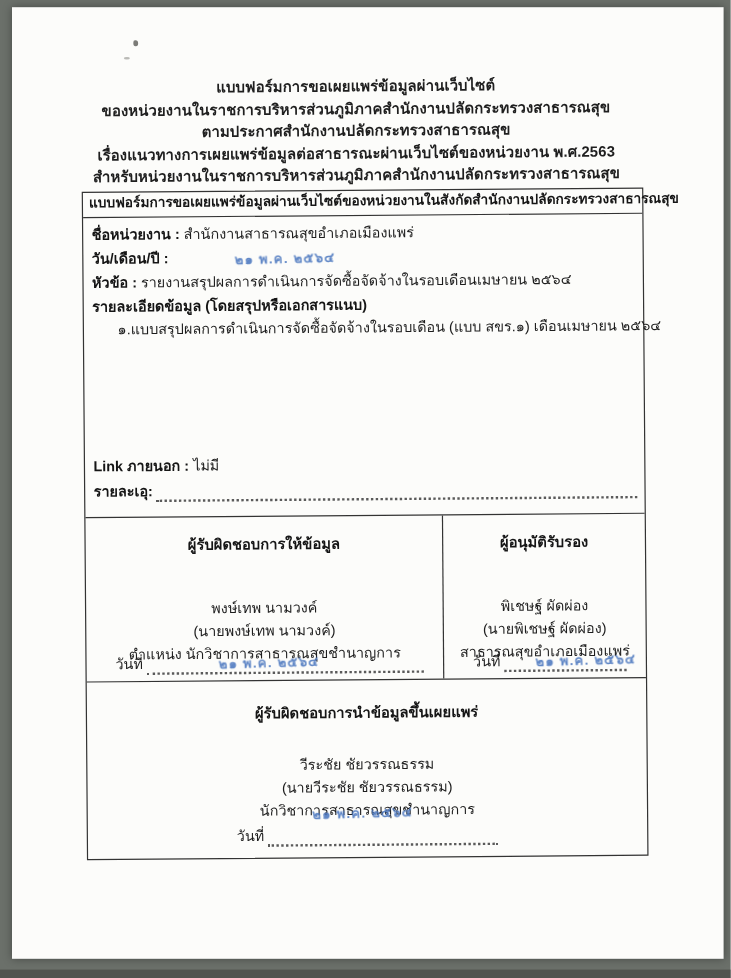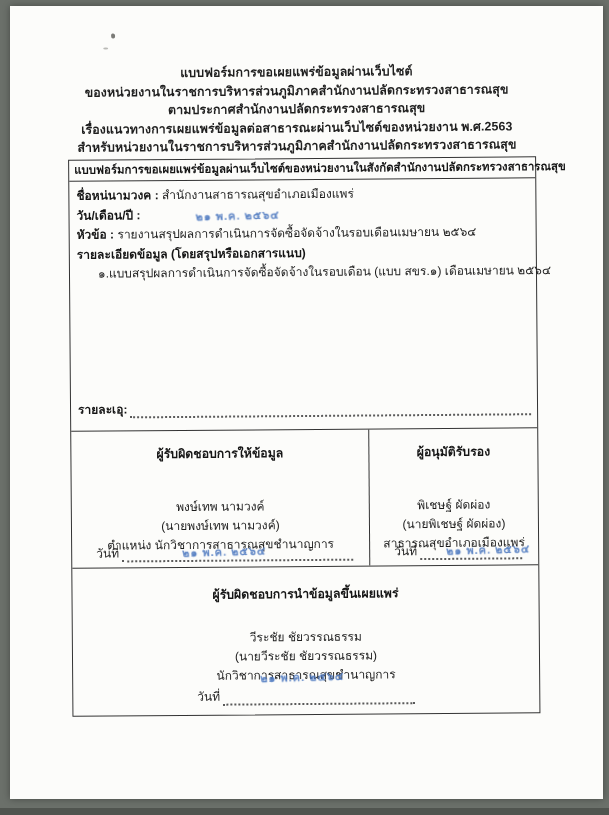--- a/index.html
+++ b/index.html
@@ -164,36 +164,40 @@
         <div>เรื่องแนวทางการเผยแพร่ข้อมูลต่อสาธารณะผ่านเว็บไซต์ของหน่วยงาน พ.ศ.2563</div>
         <div>สำหรับหน่วยงานในราชการบริหารส่วนภูมิภาคสำนักงานปลัดกระทรวงสาธารณสุข</div>
       </div>
 
       <div class="form-table">
 
         <div class="row-header">แบบฟอร์มการขอเผยแพร่ข้อมูลผ่านเว็บไซต์ของหน่วยงานในสังกัดสำนักงานปลัดกระทรวงสาธารณสุข</div>
 
         <div class="row-info">
           <div class="line">
-            <span class="lbl">ชื่อหน่นามวงค :</span>
+            <span class="lbl">ชื่อหน่วยงาน :</span>
             <span>สำนักงานสาธารณสุขอำเภอเมืองแพร่</span>
           </div>
           <div class="line">
             <span class="lbl">วัน/เดือน/ปี :</span>
             <span class="stamp stamp-top">๒๑ พ.ค. ๒๕๖๔</span>
           </div>
           <div class="line">
             <span class="lbl">หัวข้อ :</span>
             <span>รายงานสรุปผลการดำเนินการจัดซื้อจัดจ้างในรอบเดือนเมษายน ๒๕๖๔</span>
           </div>
           <div class="line">
             <span class="lbl">รายละเอียดข้อมูล (โดยสรุปหรือเอกสารแนบ)</span>
           </div>
           <div class="line detail-item">๑.แบบสรุปผลการดำเนินการจัดซื้อจัดจ้างในรอบเดือน (แบบ สขร.๑) เดือนเมษายน ๒๕๖๔</div>
 
+          <div class="line link-line">
+            <span class="lbl">Link ภายนอก :</span>
+            <span>ไม่มี</span>
+          </div>
           <div class="note-line">
             <span class="lbl">รายละเอุ:</span>
             <span class="dots"></span>
           </div>
         </div>
 
         <div class="row-sig">
 
           <div class="sig-cell left">
             <div class="sig-title">ผู้รับผิดชอบการให้ข้อมูล</div>

